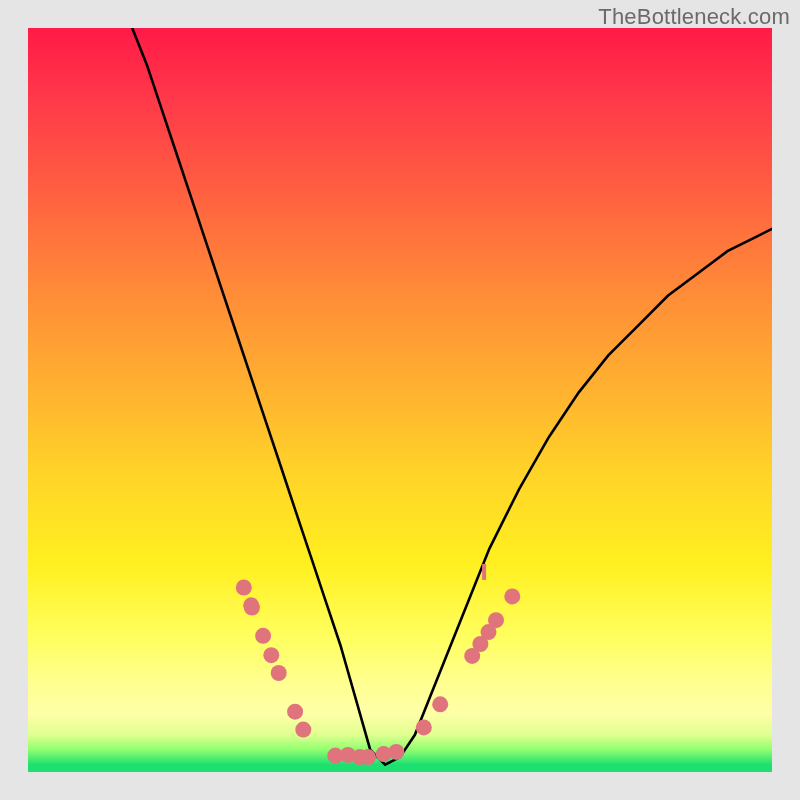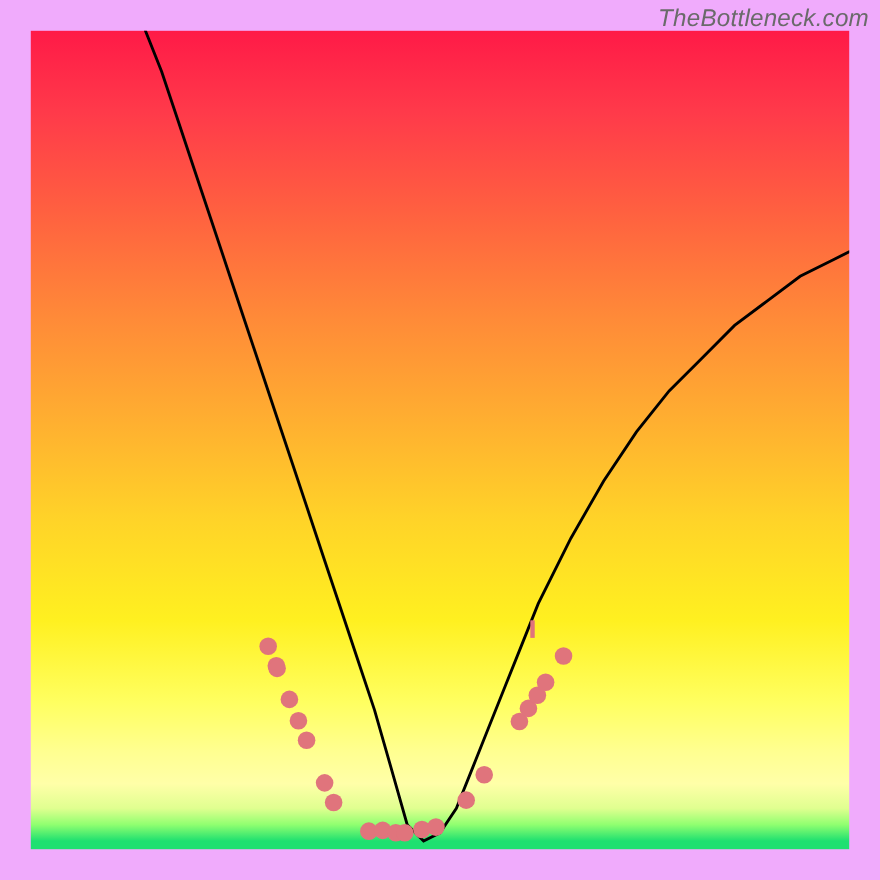--- a/index.html
+++ b/index.html
@@ -7,22 +7,21 @@
     padding: 0;
     width: 800px;
     height: 800px;
     background: #000;
     font-family: Arial, Helvetica, sans-serif;
     overflow: hidden;
   }
   .frame {
     position: absolute;
     inset: 0;
-    background: #f0abfc;
-    font-style: italic;
+    background: #e5e5e5;
   }
   .plot {
     position: absolute;
     left: 28px;
     top: 28px;
     width: 744px;
     height: 744px;
     
     background: linear-gradient(
       to bottom,

